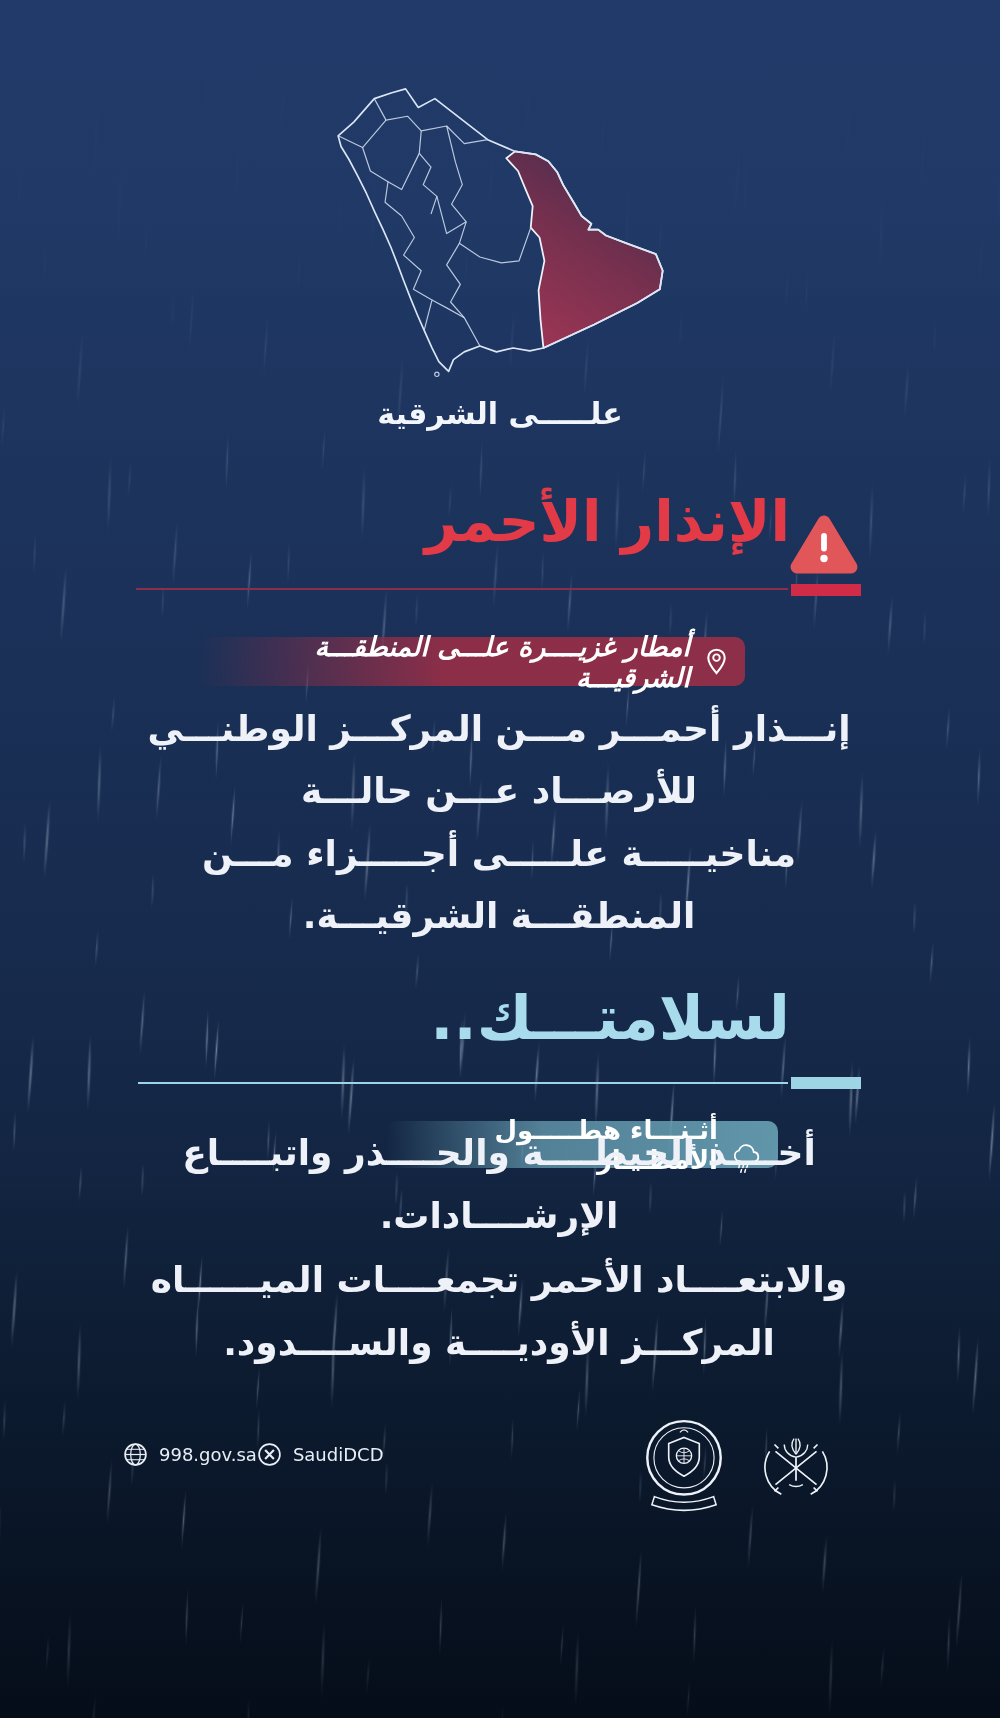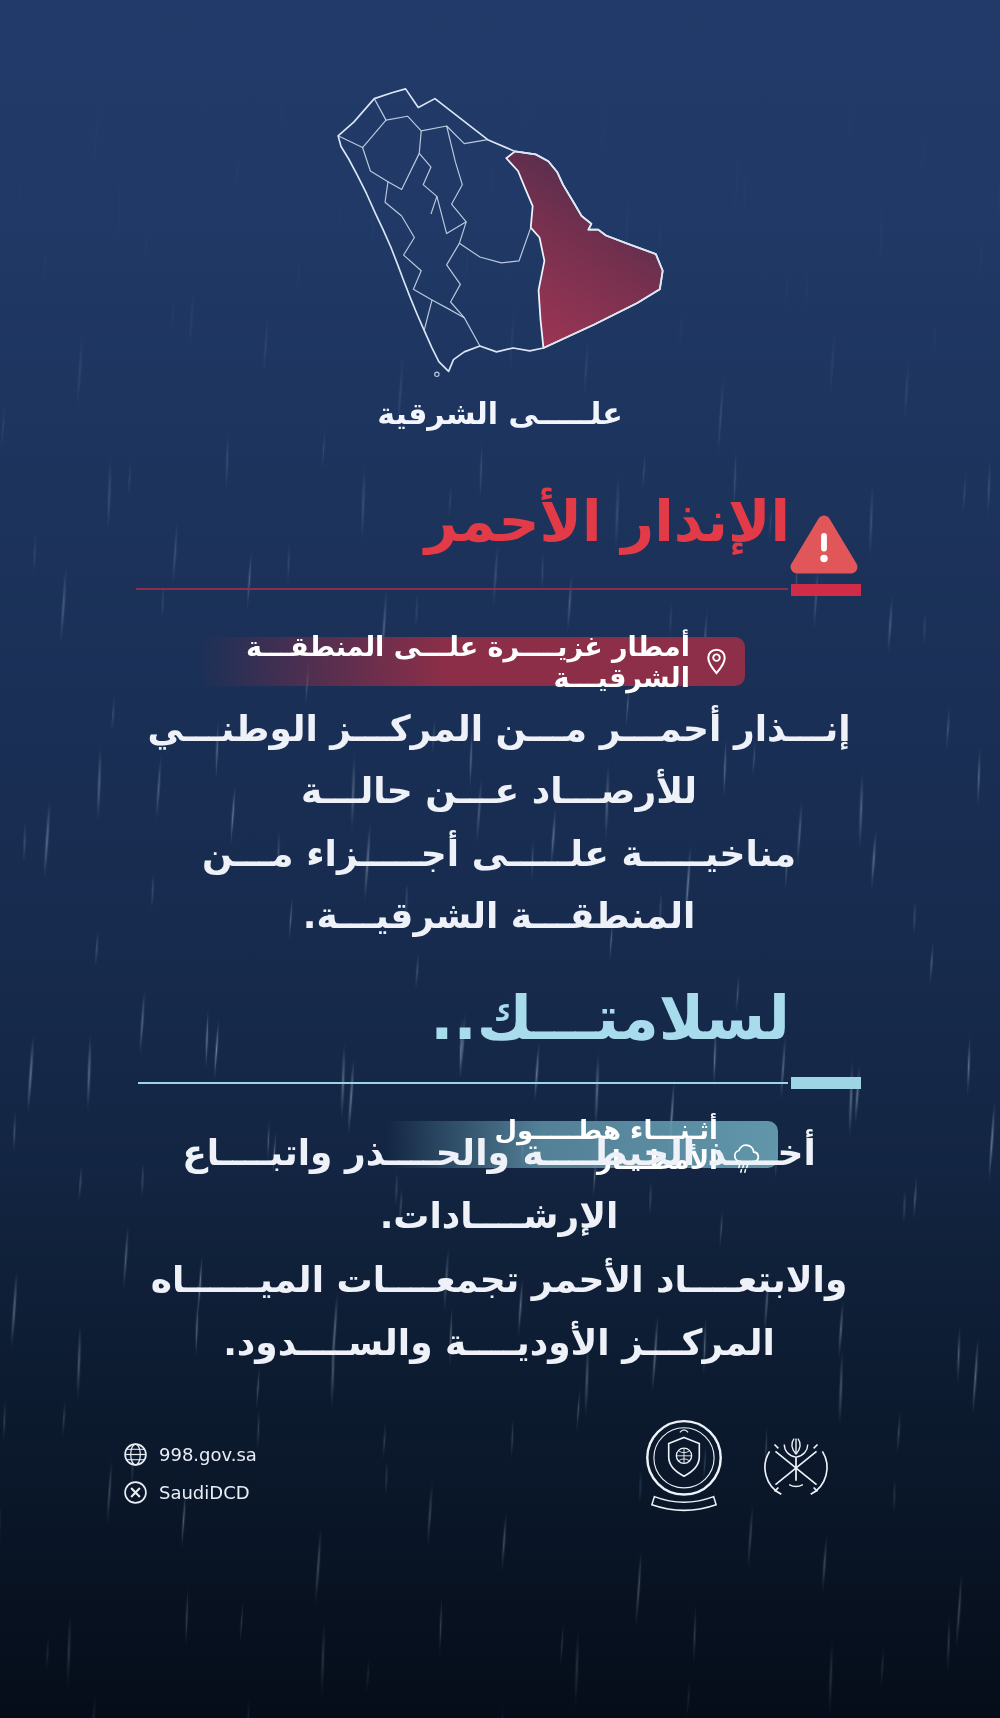--- a/index.html
+++ b/index.html
@@ -40,35 +40,35 @@
   .alert-title{position:absolute;left:135px;width:655px;top:488px;text-align:right;
     color:#e23b47;font-size:57px;font-weight:700;direction:rtl;letter-spacing:0;}
   .rule-thin-red{position:absolute;left:136px;top:588px;width:652px;height:2px;background:#8a2f4a;}
   .rule-block-red{position:absolute;left:791px;top:584px;width:70px;height:12px;background:#d02c47;}
   .warning-icon{position:absolute;left:788px;top:512px;}
   .badge{position:absolute;display:flex;align-items:center;direction:rtl;
     color:#fff;font-weight:700;border-radius:10px;}
   .badge .badge-icon{flex:0 0 auto;margin-left:12px;}
   .badge-red{left:197px;top:637px;width:548px;height:49px;padding:0;font-size:27px;
     background:linear-gradient(to left,#8e2f4a 0%,#8c2e48 55%,rgba(140,46,72,.5) 78%,rgba(140,46,72,0) 100%);}
-  .badge-red .badge-inner{display:flex;align-items:center;width:100%;padding:0 14px 0 10px;}
+  .badge-red .badge-inner{display:flex;align-items:center;width:100%;padding:0 14px 0 10px;font-style:italic;}
   .body-text{position:absolute;left:130px;width:738px;text-align:center;direction:rtl;
     color:#eef2f8;font-size:36px;font-weight:700;line-height:1.73;}
   .body-alert{top:698px;}
   
   .safety-title{position:absolute;left:135px;width:655px;top:982px;
     color:#a8dcec;font-size:61px;font-weight:700;direction:rtl;}
   .rule-thin-teal{position:absolute;left:138px;top:1082px;width:650px;height:2px;background:#9ed5e5;}
   .rule-block-teal{position:absolute;left:791px;top:1077px;width:70px;height:12px;background:#9ed5e5;}
   .badge-teal{left:386px;top:1121px;width:392px;height:47px;font-size:26px;
     background:linear-gradient(to left,rgba(101,156,175,.95) 0%,rgba(99,152,172,.8) 60%,rgba(99,152,172,.25) 88%,rgba(99,152,172,0) 100%);}
   .badge-teal .badge-inner{display:flex;align-items:flex-end;width:100%;padding:0 12px 0 10px;}
   .body-safety{top:1121px;line-height:1.76;}
   
-  .footer-left{position:absolute;left:123px;top:1442px;display:flex;flex-direction:column;gap:13px;}
+  .footer-left{position:absolute;left:123px;top:1442px;display:flex;gap:0;}
   .footer-row{display:flex;align-items:center;gap:11px;color:#e9eef6;font-size:18px;font-weight:400;}
   .logos{position:absolute;left:638px;top:1415px;display:flex;align-items:center;gap:22px;}
   svg{display:block;}
 </style>
 </head>
 <body>
 
 <div class="poster">
 
   <div class="rain-layer"></div>

